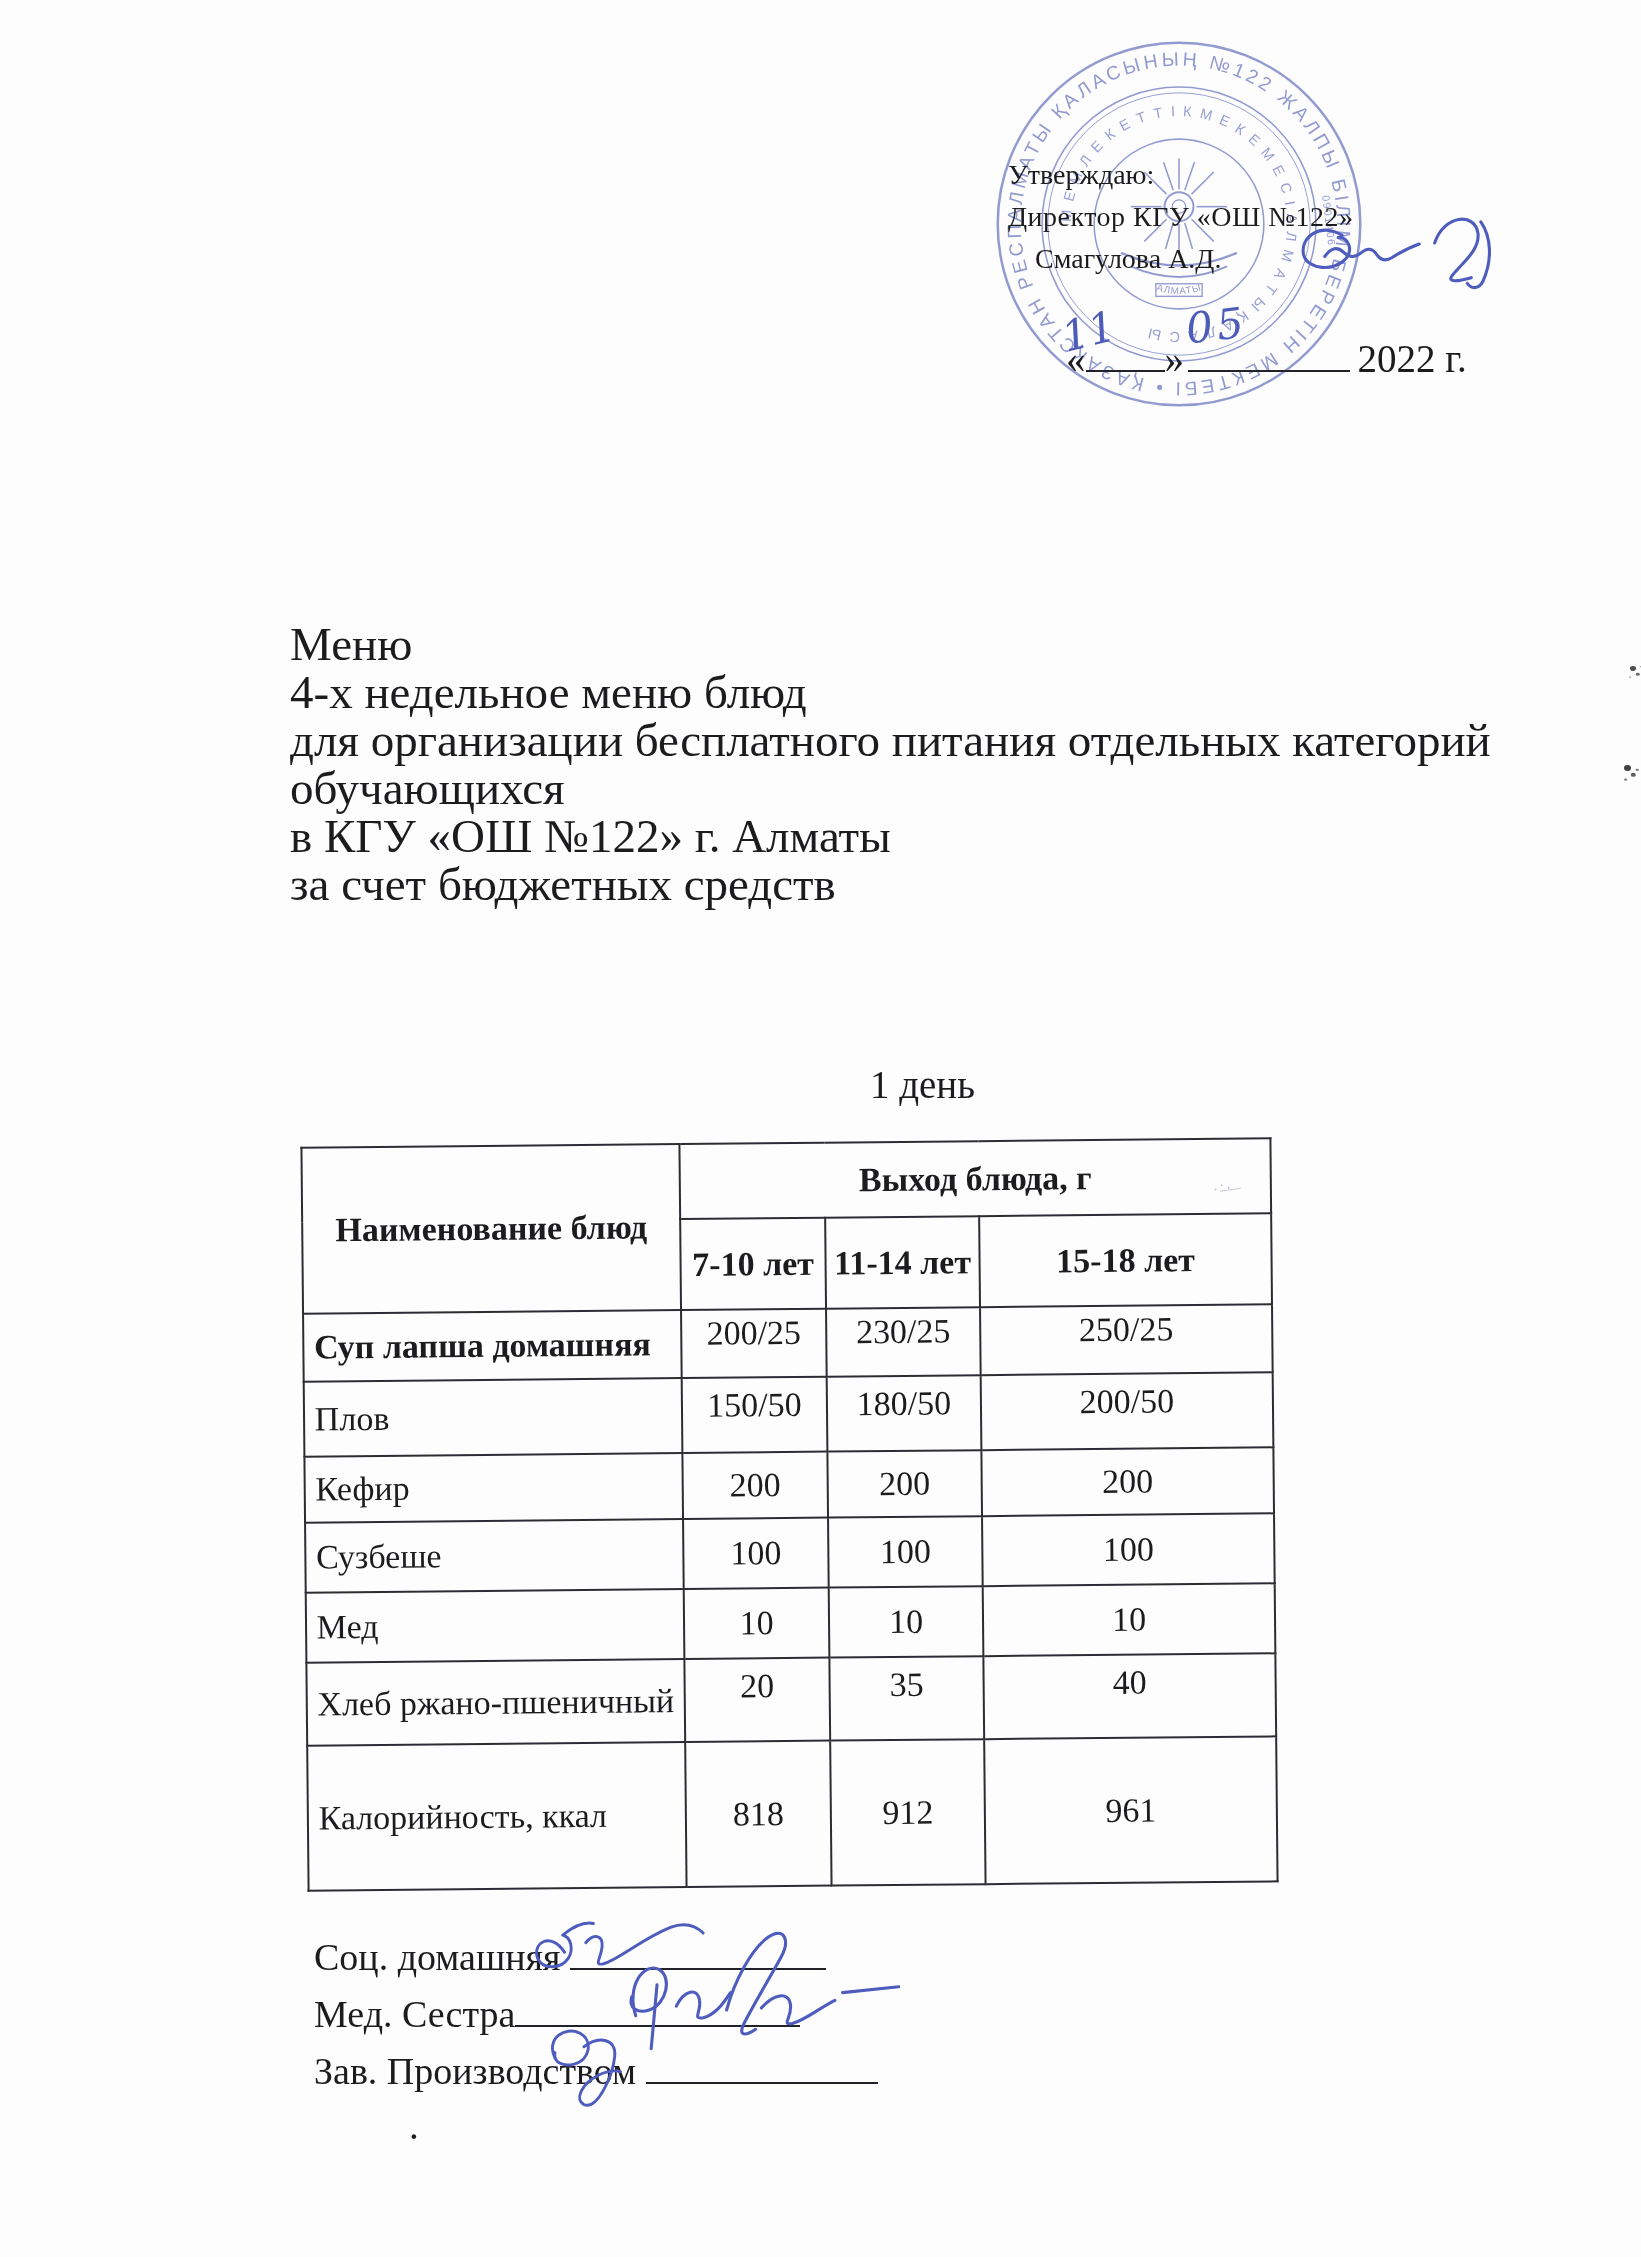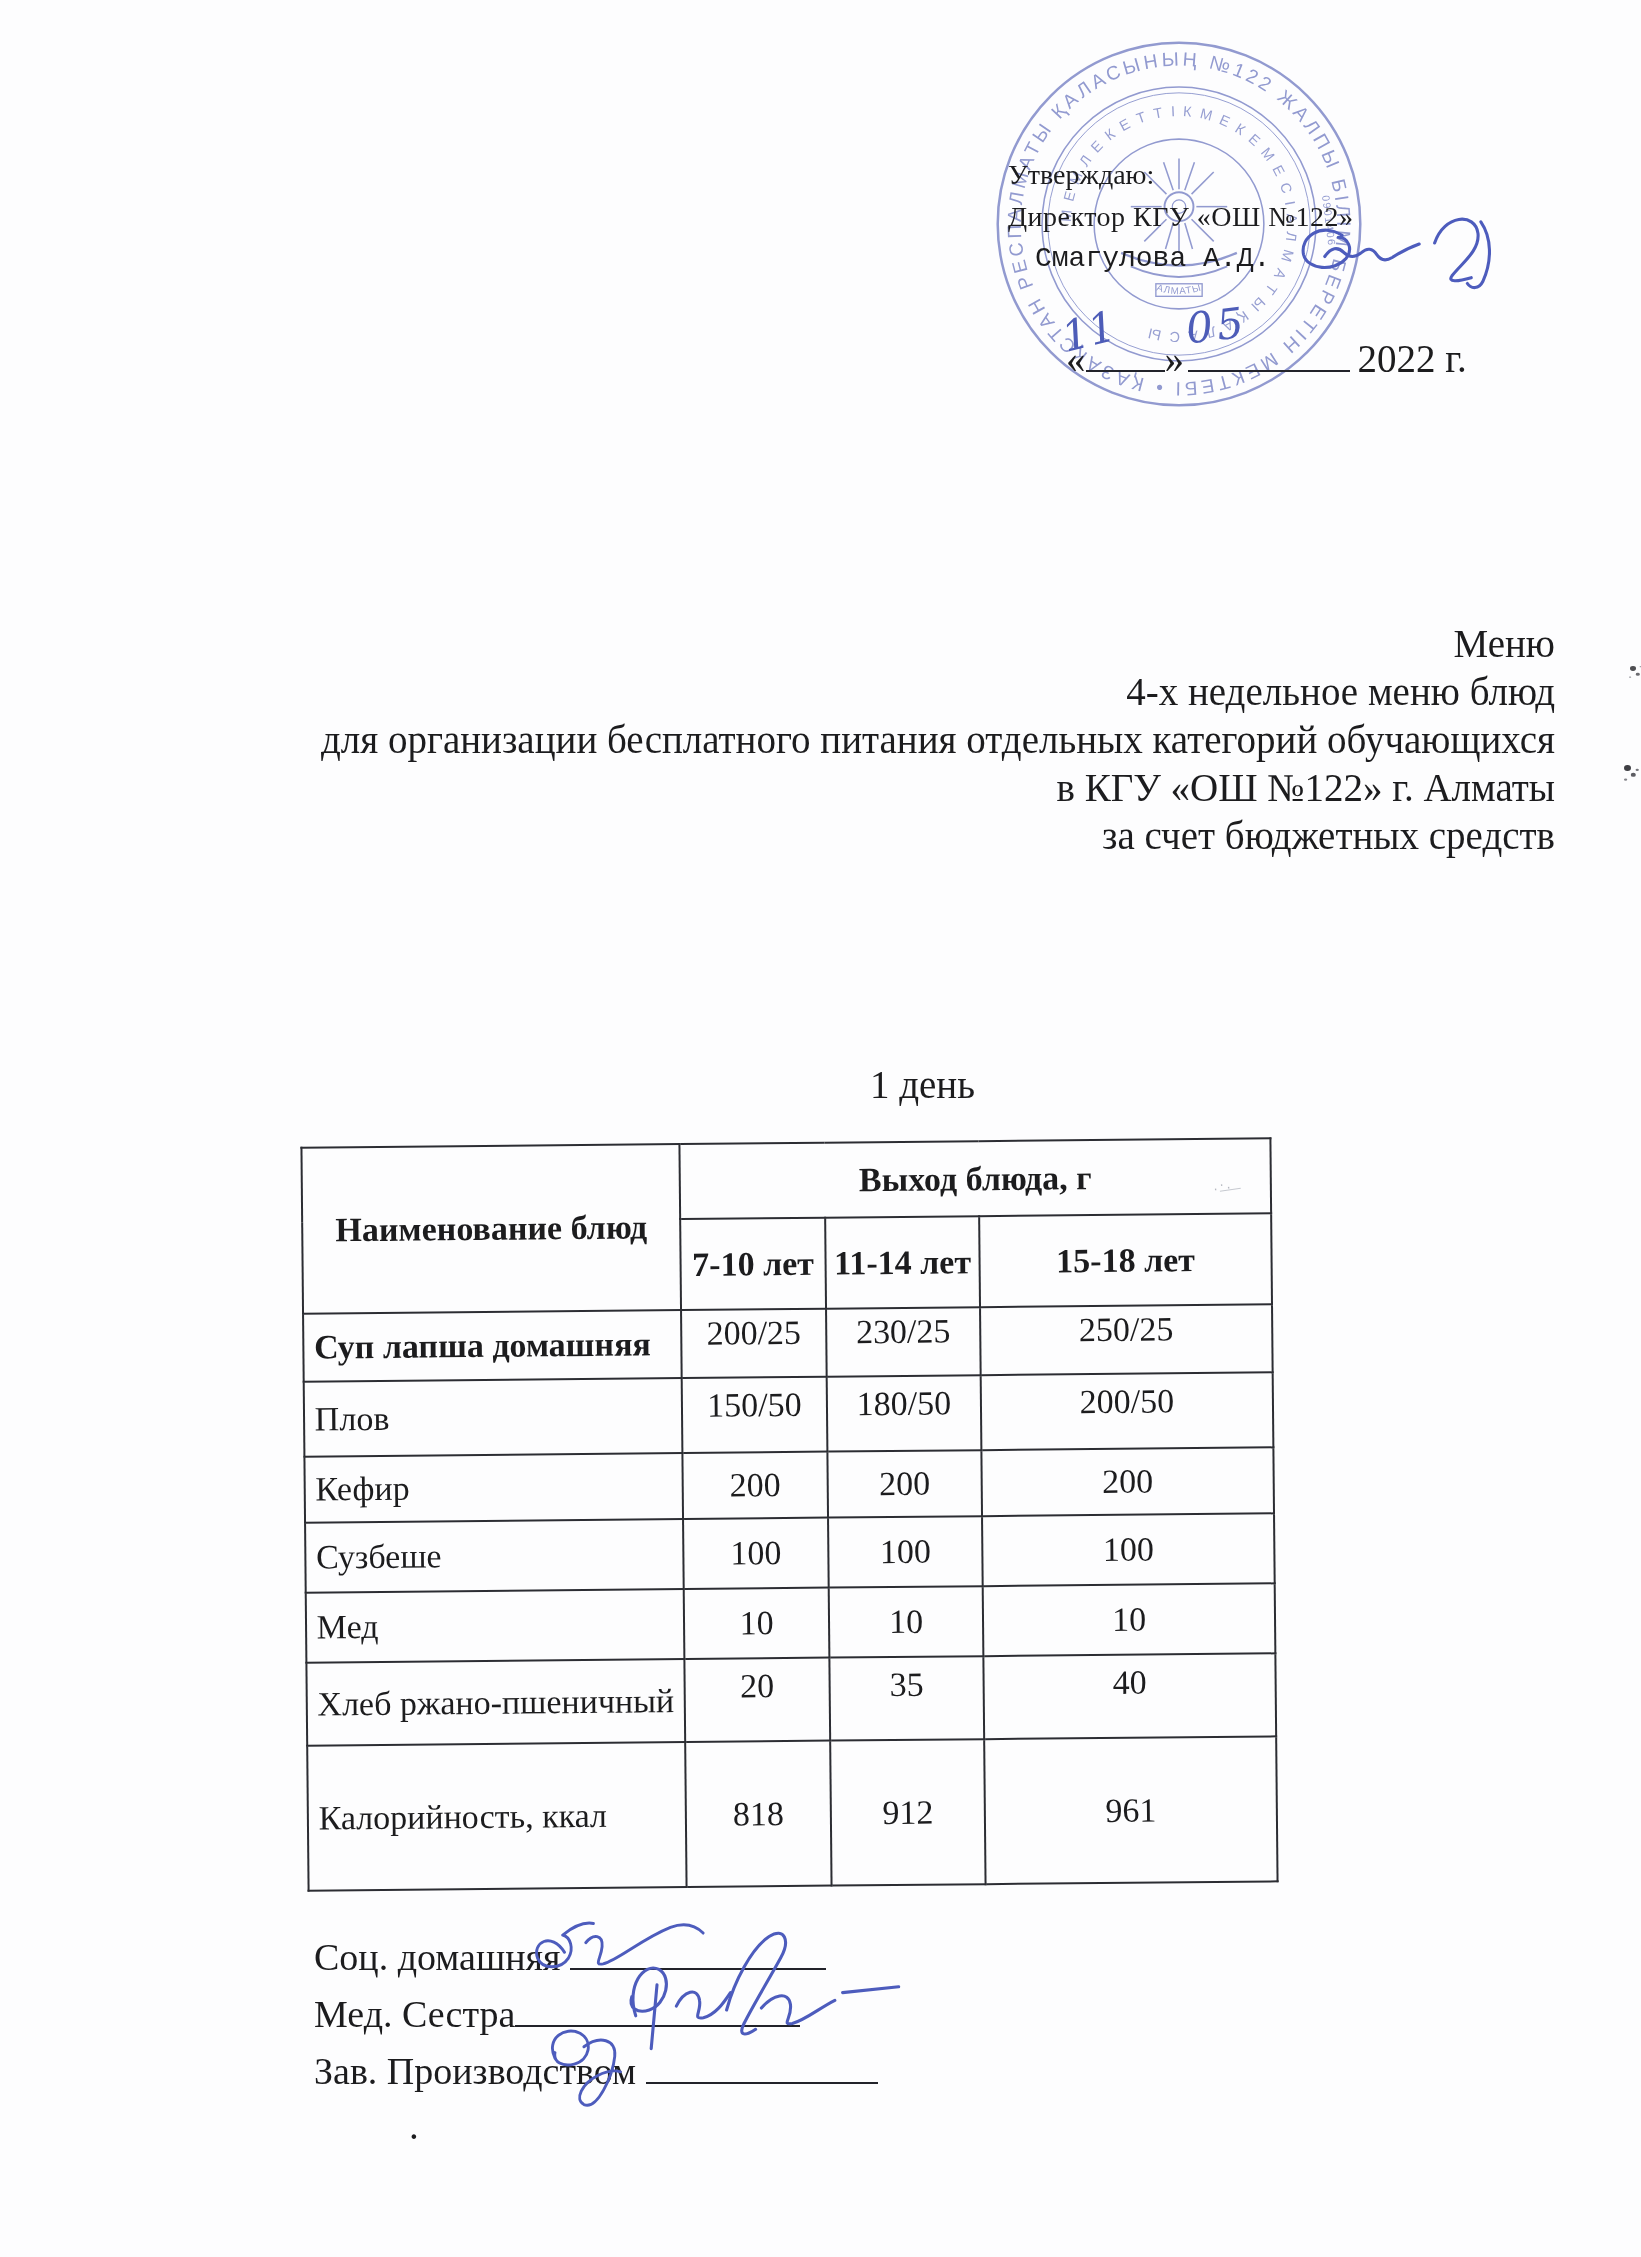--- a/index.html
+++ b/index.html
@@ -7,38 +7,38 @@
     position:relative;
     width:1641px;height:2257px;
     background:#fdfdfe;
     overflow:hidden;
     font-family:"Liberation Serif","DejaVu Serif",serif;
     color:#1c1c1e;
   }
   
   .approval{position:absolute;left:1008px;top:154px;width:541px;font-size:28px;line-height:42px;z-index:3;}
   .approval .l2{letter-spacing:0.5px;}
-  .approval .l3{padding-left:27px;font-family:Liberation Mono, monospace;}
+  .approval .l3{padding-left:27px;}
   .date-line{position:absolute;left:1066px;top:336px;font-size:39px;z-index:3;white-space:nowrap;}
   .blank{display:inline-block;border-bottom:2.4px solid #22232a;height:33px;vertical-align:baseline;}
   .blank.b1{width:79px;}
   .blank.b2{width:162px;margin-left:3.9px;margin-right:7.7px;}
   .hand{
     position:absolute;z-index:4;color:#4d5cb8;
     font-family:"DejaVu Serif",serif;font-style:italic;font-size:42px;
   }
   .hand.day{left:1062px;top:307px;transform:rotate(-14deg);}
   .hand.month{left:1186px;top:301px;transform:rotate(-7deg);letter-spacing:3.9px;}
   
   .stamp{position:absolute;left:990px;top:35px;z-index:1;opacity:.82;}
   
   .sig{position:absolute;z-index:5;}
   .sig path{fill:none;stroke:#4d5cbd;stroke-linecap:round;stroke-linejoin:round;}
   
-  .title-block{position:absolute;left:290px;top:620px;width:1265px;text-align:right;font-size:39px;line-height:48px;z-index:3;}
+  .title-block{position:absolute;left:290px;top:620px;width:1265px;text-align:left;font-size:47px;line-height:48px;z-index:3;}
   .week{position:absolute;left:290px;top:941px;width:1265px;text-align:center;font-size:39px;z-index:3;}
   .day-title{position:absolute;left:290px;top:1062px;width:1265px;text-align:center;font-size:39px;z-index:3;}
   
   .menu-table{
     position:absolute;left:304px;top:1142px;z-index:3;
     border-collapse:collapse;transform:rotate(-0.55deg);
     font-size:34px;
   }
   .menu-table td{
     border:2.3px solid #2c2d33;

